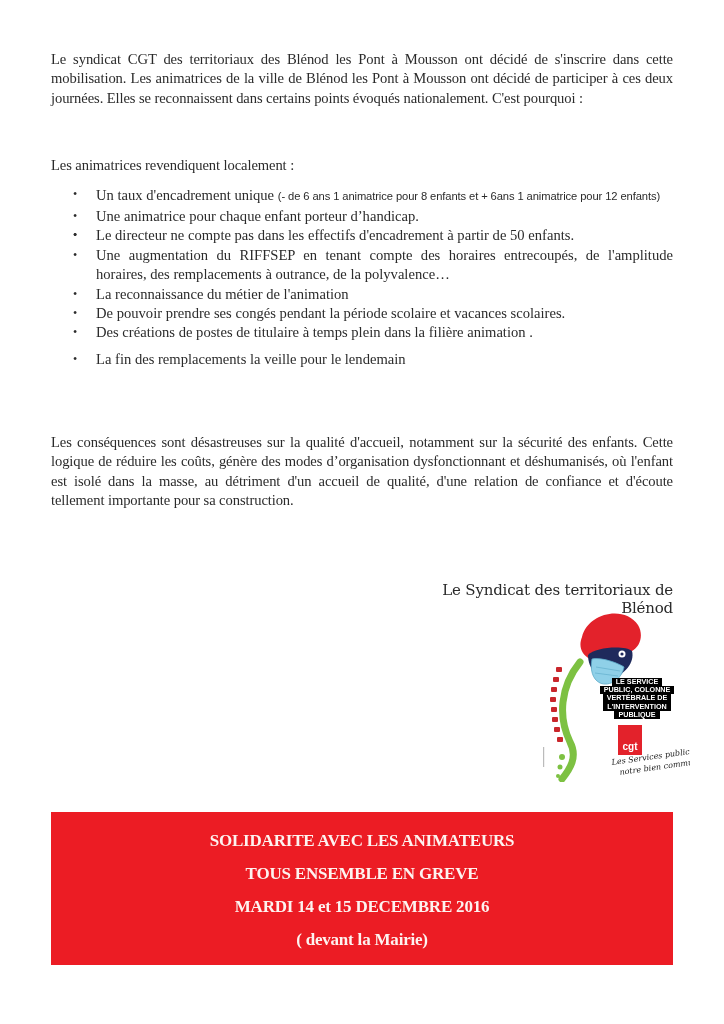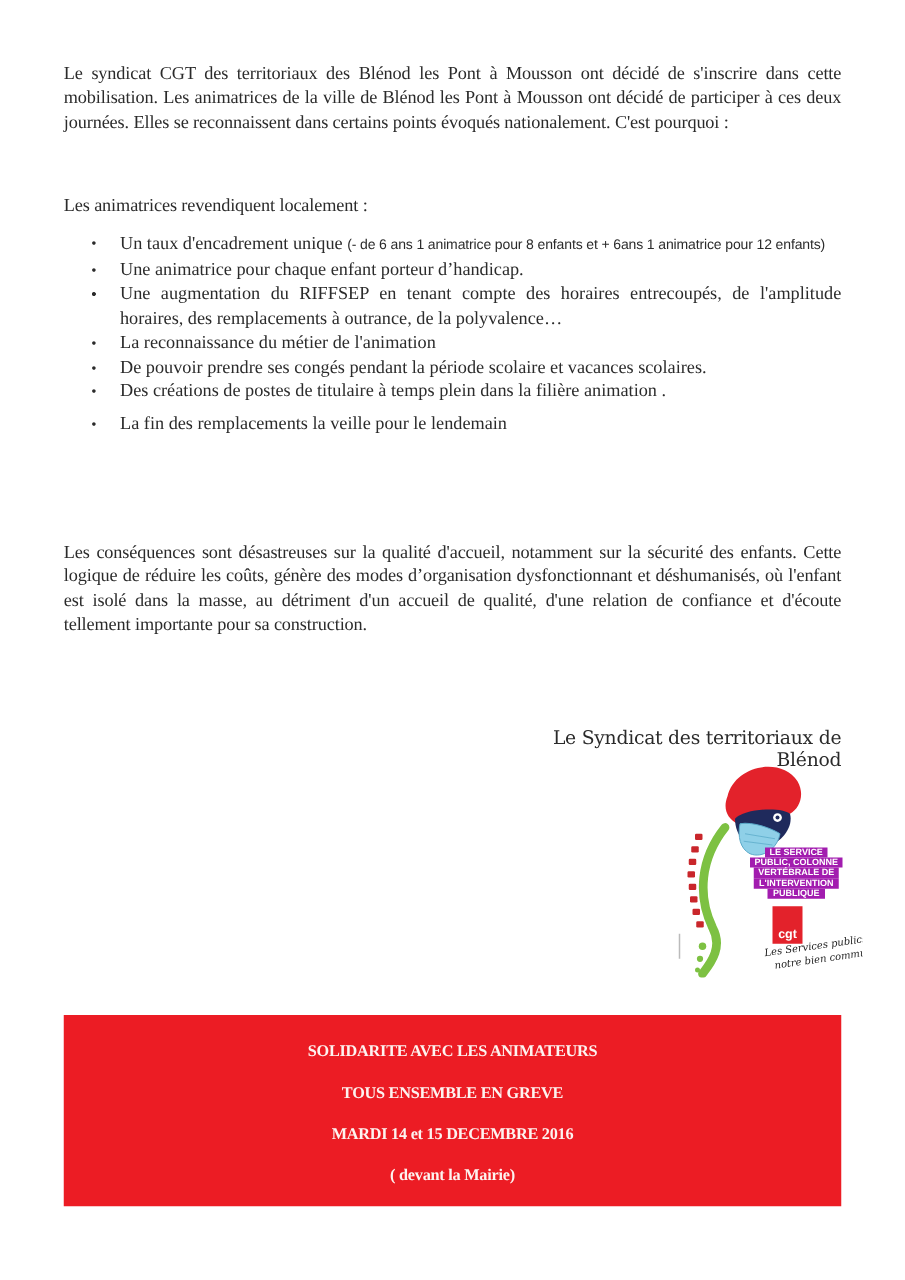--- a/index.html
+++ b/index.html
@@ -94,40 +94,40 @@
       font-family: "Liberation Sans", "DejaVu Sans", sans-serif;
       font-weight: bold;
       font-size: 7.2px;
       line-height: 8.2px;
       color: #ffffff;
       text-align: center;
       transform: translateX(-50%);
     }
     .logo-caption span {
       display: inline-block;
-      background: #a21caf;
+      background: #000000;
       padding: 0 4px;
     }
     .banner {
       position: absolute;
       left: 51px;
       top: 812px;
       width: 622px;
       height: 153px;
       background: #ec1c24;
       display: flex;
       flex-direction: column;
       align-items: center;
       justify-content: center;
       padding-top: 2px;
     }
     .banner .line {
       font-family: "Liberation Serif", "DejaVu Serif", serif;
       font-weight: bold;
-      font-size: 13px;
+      font-size: 17px;
       line-height: 33px;
       color: #fdf3f0;
       text-align: center;
       letter-spacing: -0.2px;
     }
   </style>
 </head>
 <body>
 
 <div class="page">
@@ -143,20 +143,21 @@
     </li>
     <li>
       <span class="bullet">•</span>
       <span>Une animatrice pour chaque enfant porteur d’handicap.</span>
     </li>
     <li>
       <span class="bullet">•</span>
     </li>
     <li>
       <span class="bullet">•</span>
+      <span>Le directeur ne compte pas dans les effectifs d'encadrement à partir de 50 enfants.</span>
     </li>
     <li>
       <span class="bullet">•</span>
       <span>Une augmentation du RIFFSEP en tenant compte des horaires entrecoupés, de l'amplitude horaires, des remplacements à outrance, de la polyvalence…</span>
     </li>
     <li>
       <span class="bullet">•</span>
       <span>La reconnaissance du métier de l'animation</span>
     </li>
     <li>

